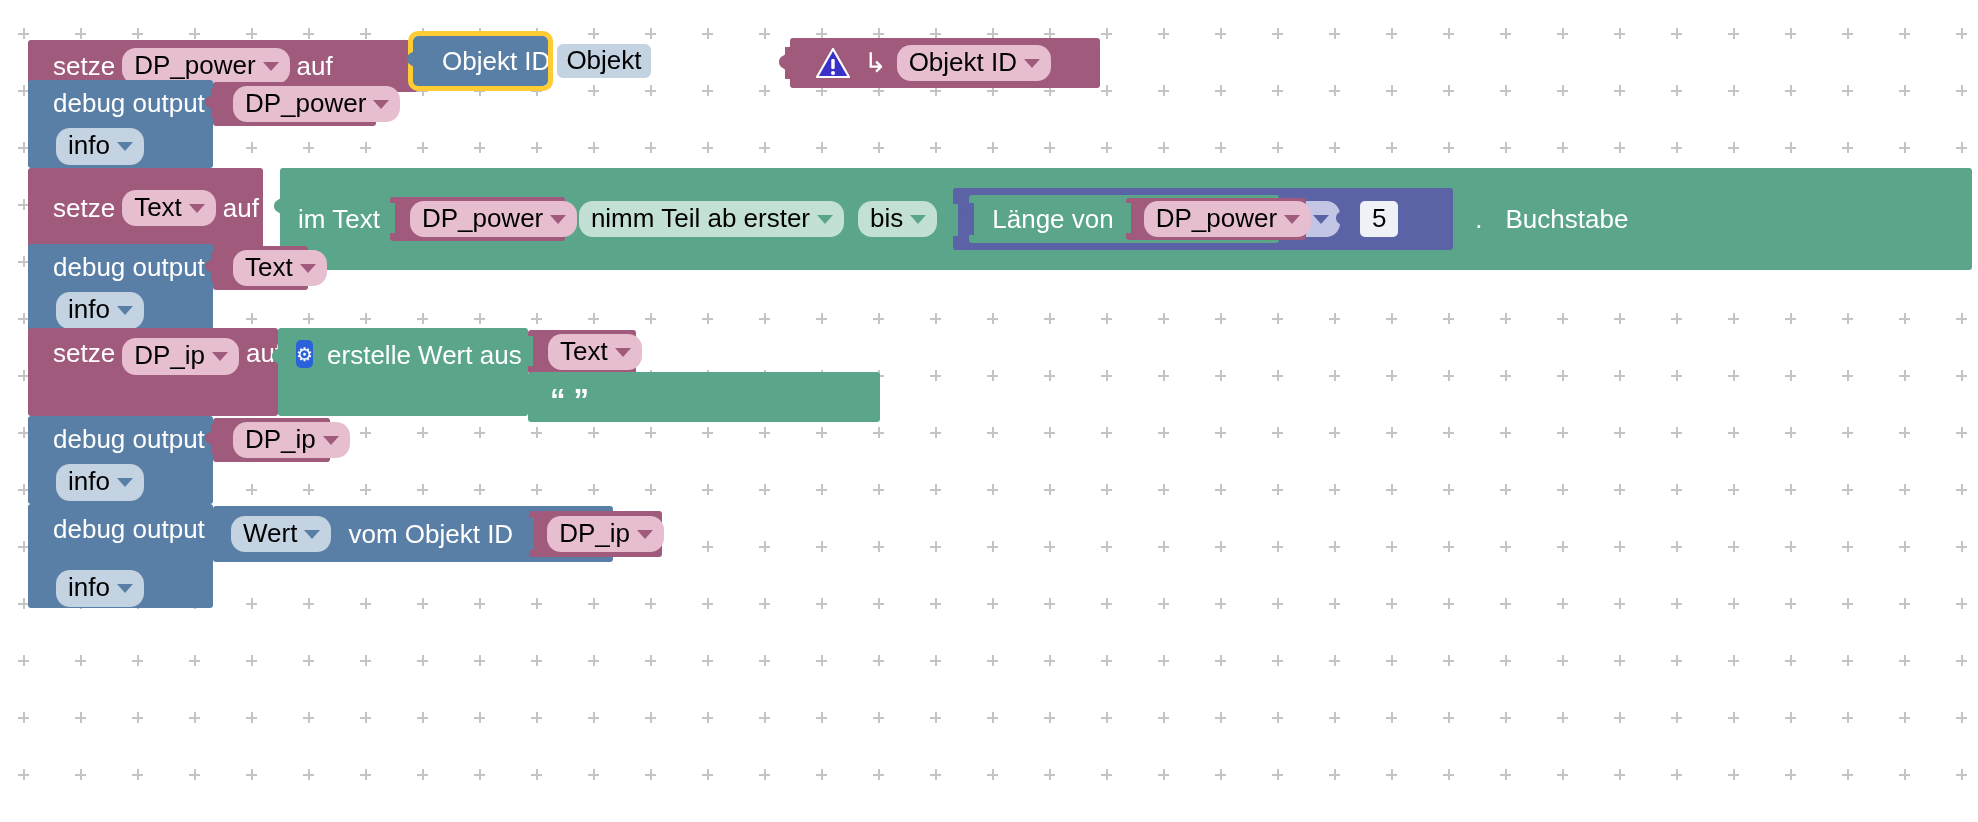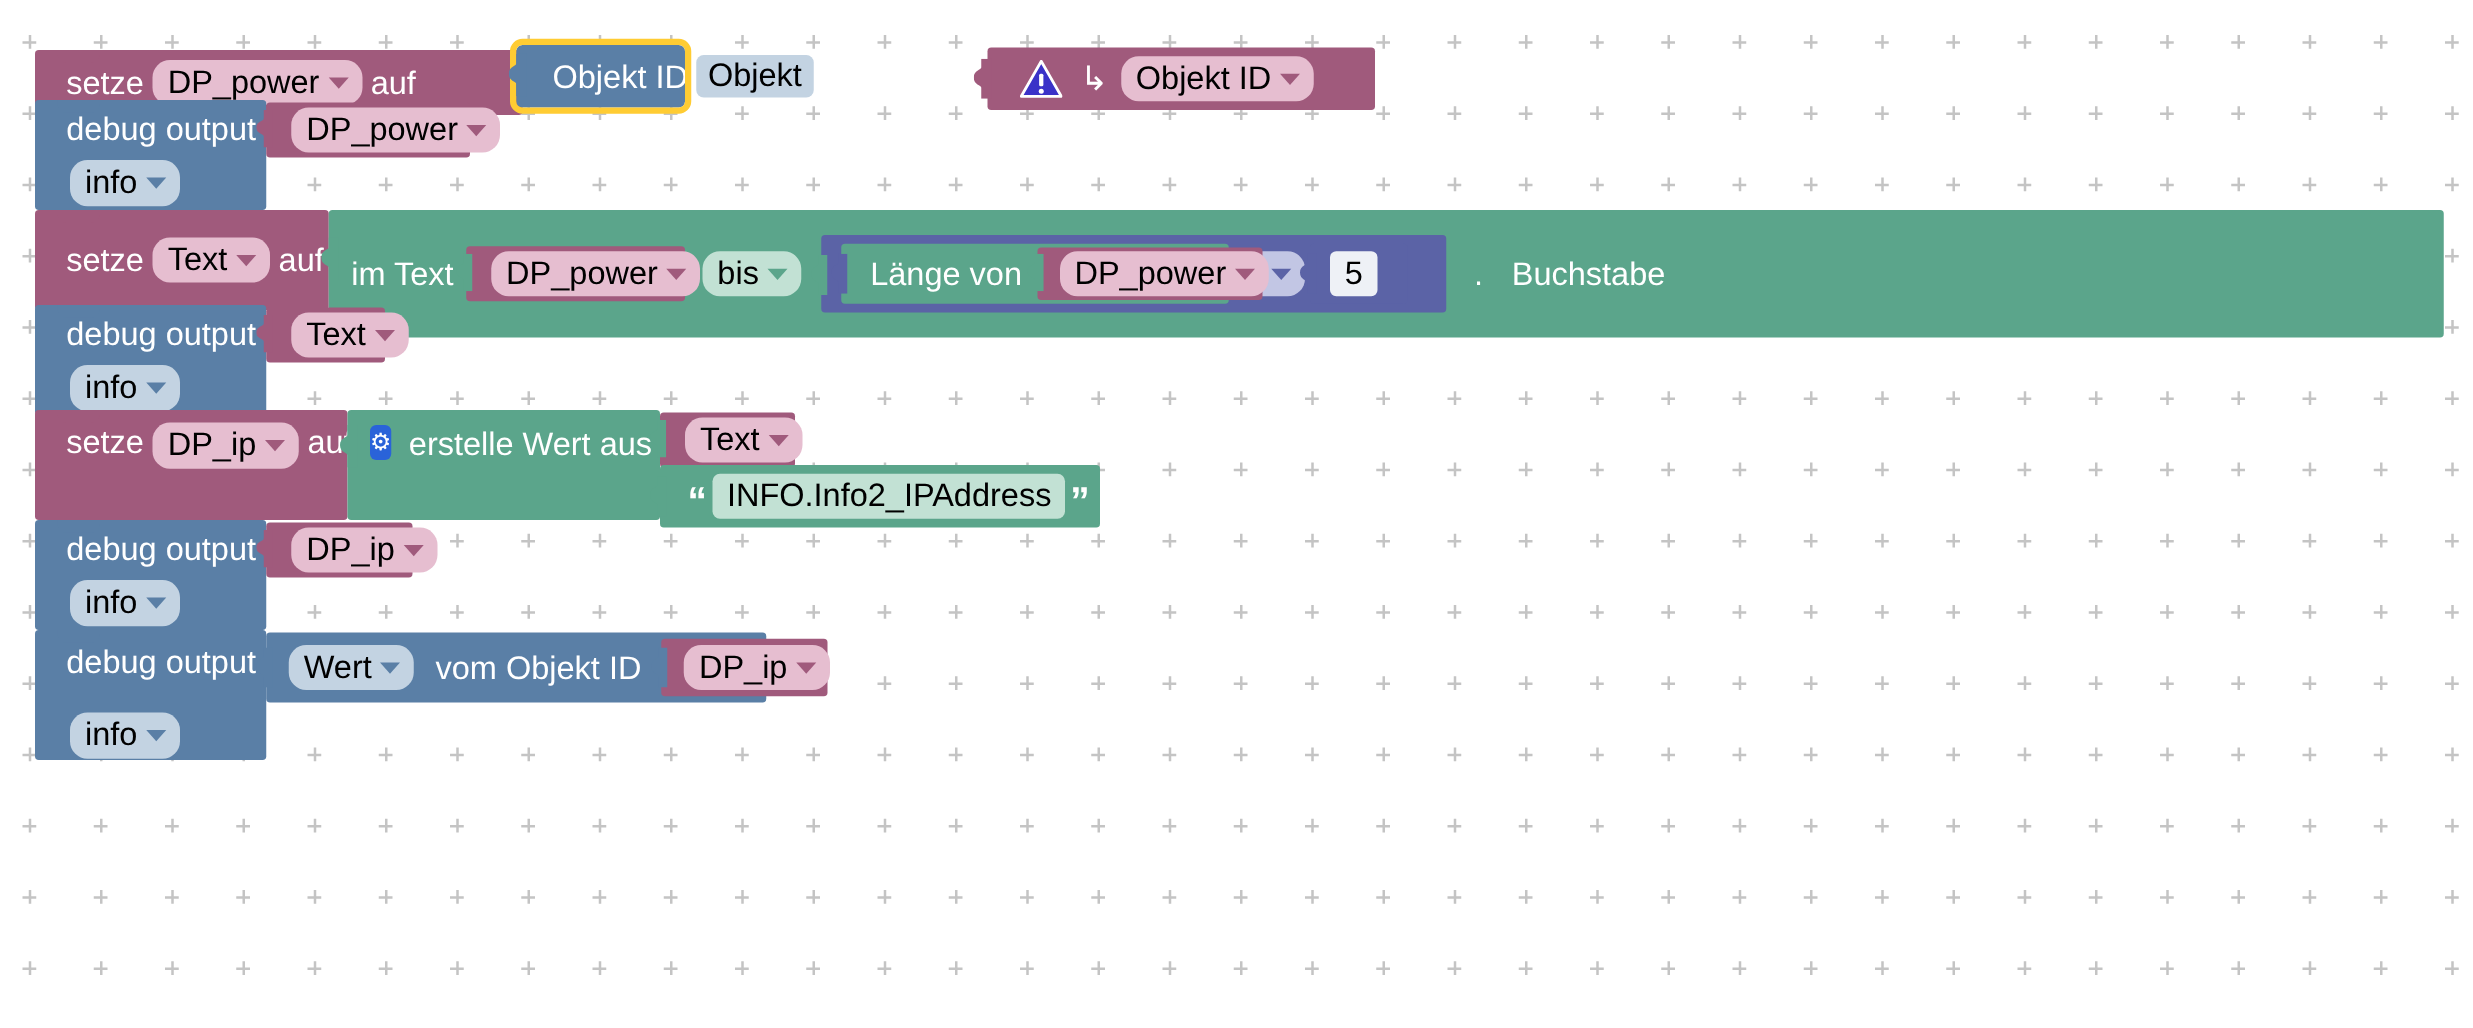--- a/index.html
+++ b/index.html
@@ -706,40 +706,44 @@
   <div class="blk c-var" style="left:28px; top:168px; width:235px; height:80px; padding-left:18px;">
     <div class="notch-top" style="background:#a05a7c;"></div>
     <span class="lbl">setze</span>
     <span class="field f-var">
       <span>Text</span>
       <i class="caret v-var"></i>
     </span>
     <span class="lbl">auf</span>
   </div>
 
-  <div class="blk c-text" style="left:263px; top:168px; width:1692px; height:102px; padding-left:0;">
+  <div class="blk c-text" style="left:280px; top:168px; width:1692px; height:102px; padding-left:0;">
     <span class="plug" style="left:-6px; top:22px;">
       <svg width="14" height="34" viewBox="0 0 14 34">
           <path d="M14 0 H6 V8 C6 10 0 10 0 16 C0 22 6 22 6 24 V34 H14 Z" fill="#5ba58b"></path>
         </svg>
     </span>
     <span class="lbl" style="padding-left:18px; padding-right:10px;">im Text</span>
 
     <span class="blk c-var" style="position:relative; left:0; top:0; width:175px; height:44px; padding-left:20px; margin-right:14px;">
       <span class="plug" style="left:-8px; top:6px;">
         <svg width="13" height="30" viewBox="0 0 13 30">
             <path d="M13 0 H6 V7 C6 9 0 9 0 14 C0 19 6 19 6 21 V30 H13 Z" fill="#5ba58b"></path>
           </svg>
       </span>
       <span class="field f-var">
         <span>DP_power</span>
         <i class="caret v-var"></i>
       </span>
     </span>
 
+    <span class="field f-text" style="margin-right:14px;">
+      <span>nimm Teil ab erster</span>
+      <i class="caret v-text"></i>
+    </span>
 
     <span class="field f-text" style="margin-right:16px;">
       <span>bis</span>
       <i class="caret v-text"></i>
     </span>
 
     <span class="blk c-math" style="position:relative; left:0; top:0; width:500px; height:62px; padding-left:16px;">
       <span class="plug" style="left:-8px; top:16px;">
         <svg width="13" height="32" viewBox="0 0 13 32">
             <path d="M13 0 H6 V7 C6 9 0 9 0 15 C0 21 6 21 6 23 V32 H13 Z" fill="#5ba58b"></path>
@@ -839,23 +843,20 @@
     </span>
   </div>
 
   <div class="blk c-text" style="left:528px; top:372px; width:352px; height:50px; padding-left:18px;">
     <span class="plug" style="left:-8px; top:9px;">
       <svg width="13" height="32" viewBox="0 0 13 32">
           <path d="M13 0 H6 V7 C6 9 0 9 0 15 C0 21 6 21 6 23 V32 H13 Z" fill="#5ba58b"></path>
         </svg>
     </span>
     <span class="quote">“</span>
-    <span class="field f-text" style="border-radius:6px;">
-      <span>INFO.Info2_IPAddress</span>
-    </span>
     <span class="quote">”</span>
   </div>
 
   <div class="blk c-debug" style="left:28px; top:416px; width:185px; height:88px; padding-left:18px; align-items:flex-start;">
     <div class="notch-top" style="background:#5a7fa6;"></div>
     <span class="lbl" style="margin-top:8px;">debug output</span>
     <span class="field f-debug" style="position:absolute; left:28px; top:48px;">
       <span>info</span>
       <i class="caret v-debug"></i>
     </span>

